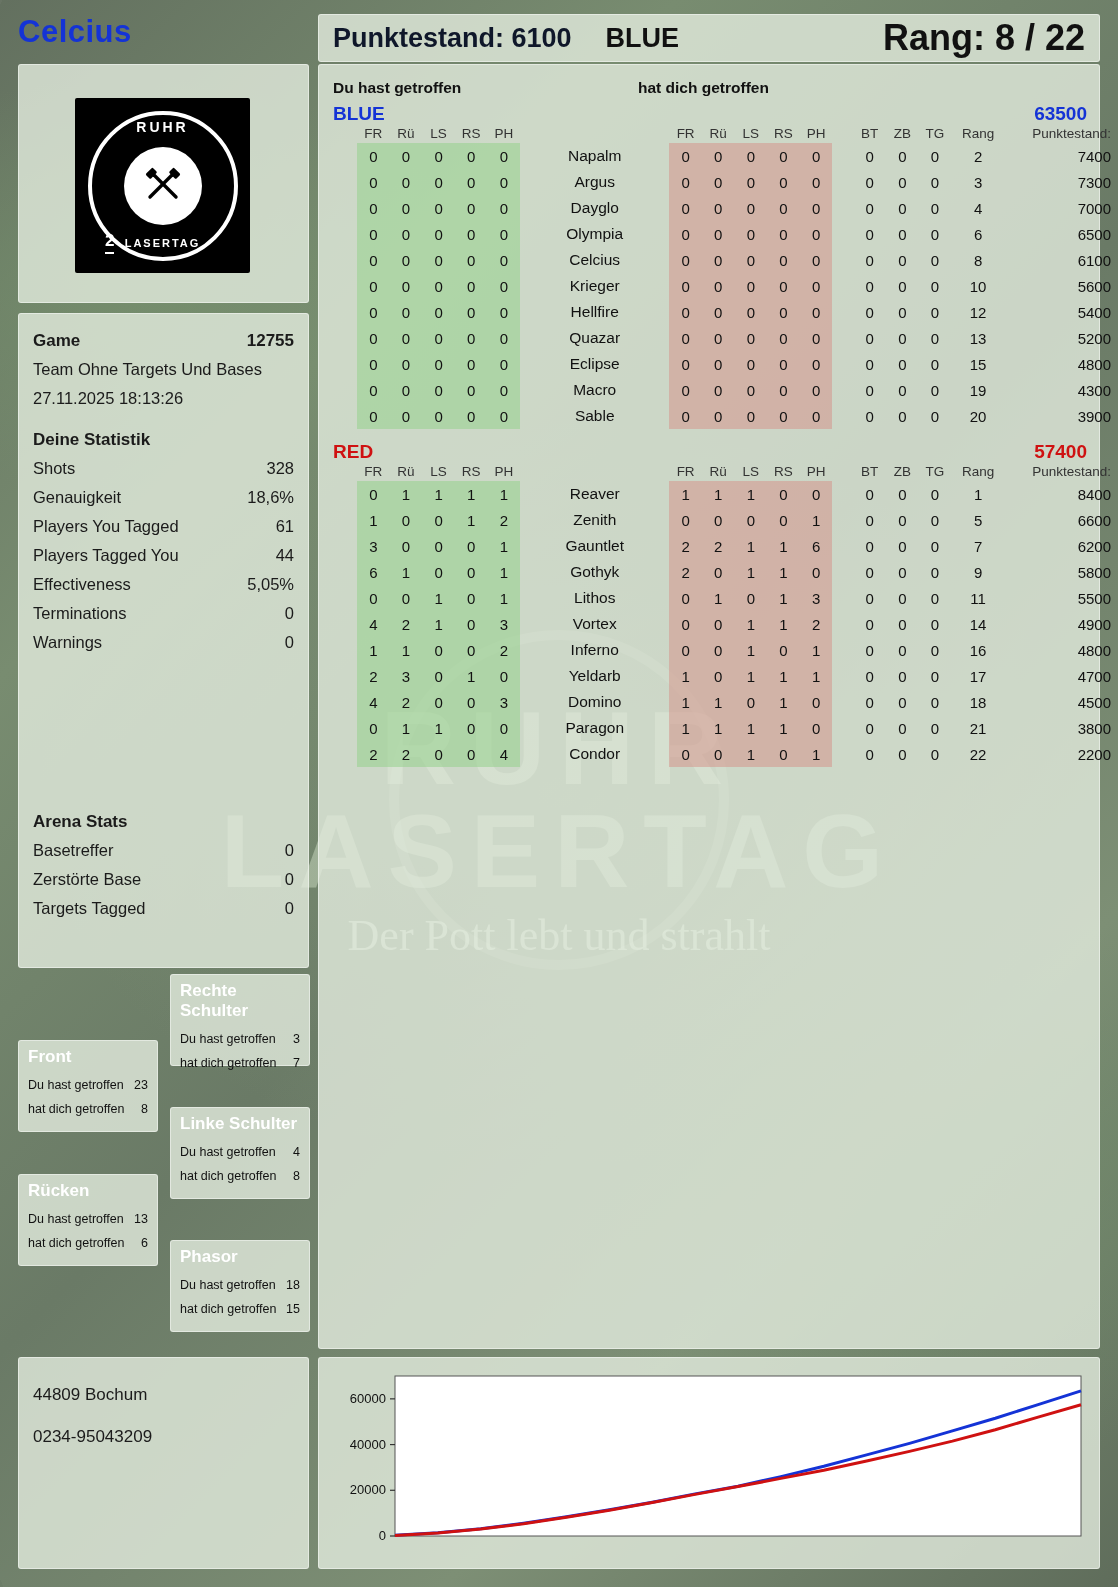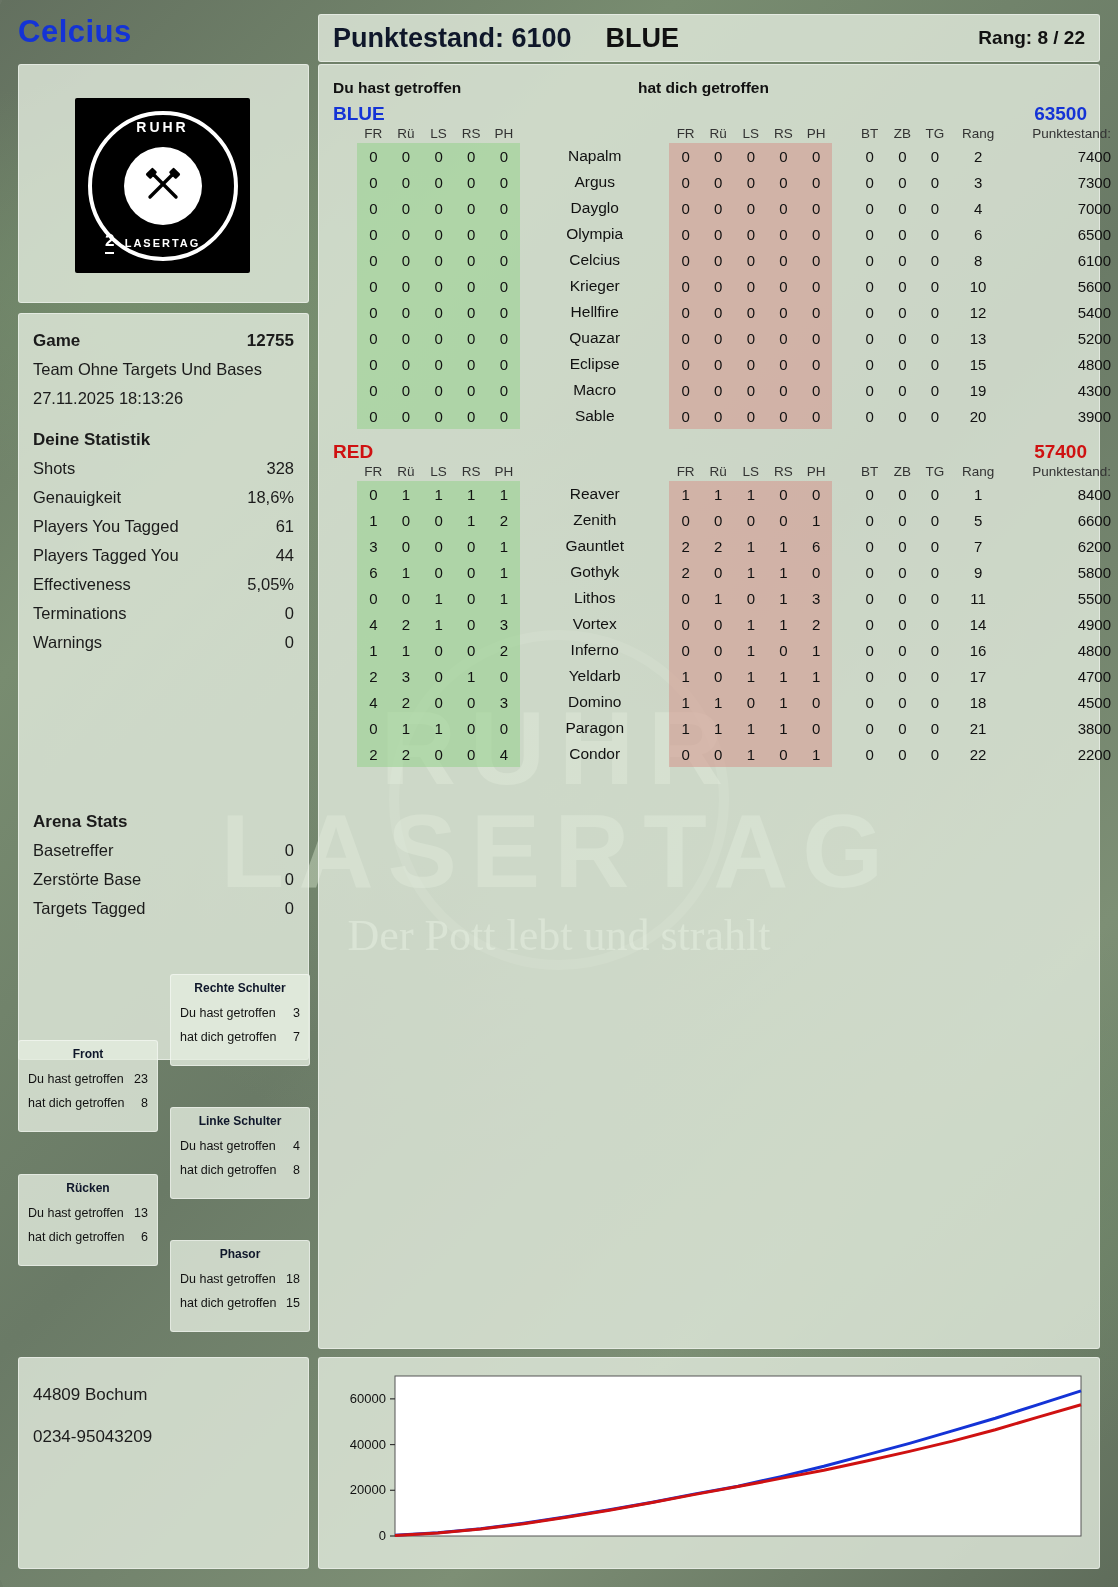--- a/index.html
+++ b/index.html
@@ -56,21 +56,21 @@
     position:absolute; left:18px; top:14px;
     font-size:31px; font-weight:bold; color:#1433d6;
     letter-spacing:.5px;
   }
   #header-bar {
     left:318px; top:14px; width:782px; height:48px;
     display:flex; align-items:center; padding:0 14px;
   }
   #header-bar .score { font-size:27px; font-weight:bold; color:#0f172a; }
   #header-bar .team { font-size:27px; font-weight:bold; color:#111; margin-left:34px; }
-  #header-bar .rank { font-size:19px; font-weight:bold; color:#111; margin-left:auto;text-align:center; }
+  #header-bar .rank { font-size:36px; font-weight:bold; color:#111; margin-left:auto;text-align:center; }
 
   
   #logo-panel { left:18px; top:64px; width:291px; height:239px; }
   .logo-box {
     position:absolute; left:56px; top:33px; width:175px; height:175px;
     background:#000; border-radius:2px;
     display:flex; align-items:center; justify-content:center;
   }
   .logo-ring {
     width:150px; height:150px; border-radius:50%;
@@ -89,31 +89,31 @@
   .logo-bot-text {
     position:absolute; bottom:8px; left:0; right:0; text-align:center;
     color:#fff; font-size:11px; font-weight:bold; letter-spacing:2px;
   }
   .logo-num {
     position:absolute; left:10px; bottom:6px; color:#fff;
     font-size:17px; font-weight:bold; border-bottom:2px solid #fff; padding-bottom:1px;
   }
 
   
-  #stats-panel { left:18px; top:313px; width:291px; height:747px; padding:12px 14px; }
+  #stats-panel { left:18px; top:313px; width:291px; height:655px; padding:12px 14px; }
   .stat-row { display:flex; justify-content:space-between; font-size:16.5px; color:#1b1b1b; line-height:29px; }
   .stat-row.head { font-weight:bold; font-size:17px; }
   .stat-line { font-size:16.5px; color:#1b1b1b; line-height:29px; }
   .sp-12 { height:12px; }
   .sp-big { height:150px; }
 
   
   .bp { position:absolute; background:rgba(228,236,222,.80);
         border:1px solid rgba(255,255,255,.45); border-radius:3px; padding:6px 9px; }
-  .bp .bp-title { text-align:center; font-size:12px; font-weight:bold; color:#0f172a; margin-bottom:6px; }
+  .bp .bp-title { text-align:left; font-size:17px; font-weight:bold; color:#ffffff; margin-bottom:6px; }
   .bp .bp-row { display:flex; justify-content:space-between; font-size:12.5px; color:#111; line-height:24px; }
   #bp-front { left:18px; top:1040px; width:140px; height:92px; }
   #bp-back  { left:18px; top:1174px; width:140px; height:92px; }
   #bp-rshoulder { left:170px; top:974px; width:140px; height:92px; }
   #bp-lshoulder { left:170px; top:1107px; width:140px; height:92px; }
   #bp-phasor { left:170px; top:1240px; width:140px; height:92px; }
 
   
   #address-panel { left:18px; top:1357px; width:291px; height:212px; padding:16px 14px; }
   #address-panel div { font-size:17px; color:#1b1b1b; line-height:42px; }

